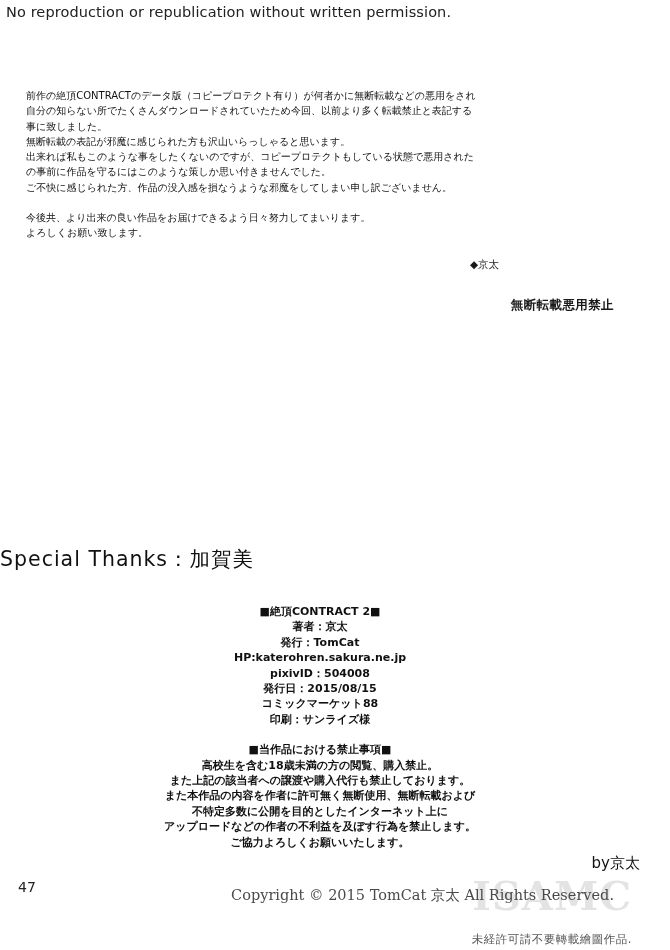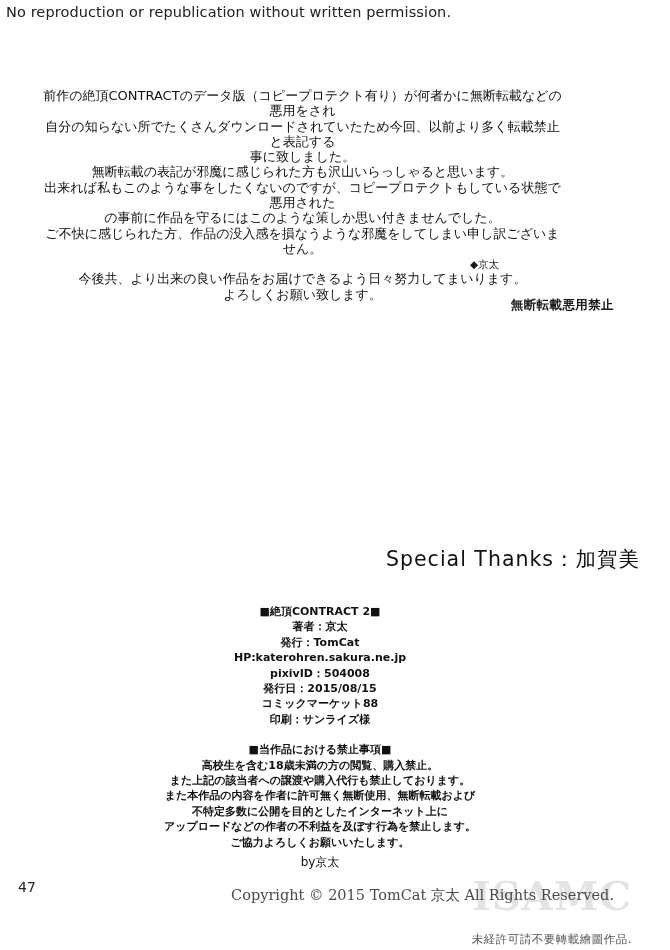--- a/index.html
+++ b/index.html
@@ -39,27 +39,26 @@
     top: 88px;
     width: 540px;
   }
   .apology-heading {
     font-size: 10.5px;
     font-family: "DejaVu Sans", sans-serif;
     margin-bottom: 11px;
     color: #111;
   }
   .apology-body p {
-    margin: 0 0 0 13px;
-    font-size: 13px;
+    margin: 0 0 0 0;
+    font-size: 10px;
     line-height: 15.3px;
     font-family: "DejaVu Sans", sans-serif;
     color: #111;
     white-space: pre-line;
-    text-align: center;
   }
   .apology-gap {
     height: 15px;
   }
   .sign-kyota {
     position: absolute;
     left: 470px;
     top: 258px;
     font-size: 10.5px;
     font-family: "DejaVu Sans", sans-serif;
@@ -73,21 +72,21 @@
     font-family: "DejaVu Sans", sans-serif;
     letter-spacing: 0.4px;
   }
 
   
   .special-thanks {
     position: absolute;
     left: 0;
     right: 0;
     top: 545px;
-    text-align: right;
+    text-align: left;
     font-size: 20.5px;
     letter-spacing: 1px;
     font-family: "DejaVu Sans", sans-serif;
     color: #111;
   }
 
   
   .colophon {
     position: absolute;
     left: 0;
@@ -103,22 +102,22 @@
     color: #111;
   }
   .colophon .spacer {
     height: 15px;
   }
   .byline {
     position: absolute;
     left: 0;
     right: 0;
     top: 854px;
-    text-align: center;
-    font-size: 12px;
+    text-align: right;
+    font-size: 15px;
     font-family: "DejaVu Sans", sans-serif;
     color: #111;
   }
 
   
   .page-number {
     position: absolute;
     left: 18px;
     top: 879px;
     font-size: 14px;

